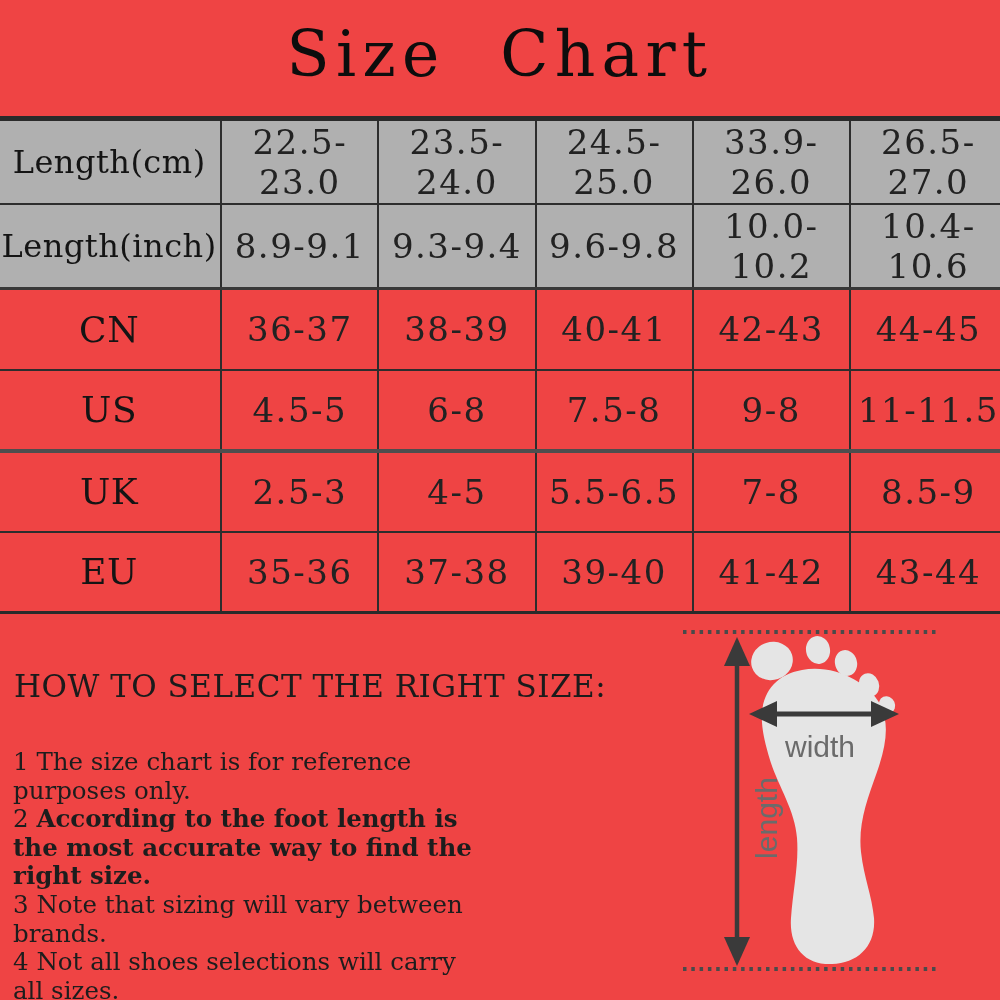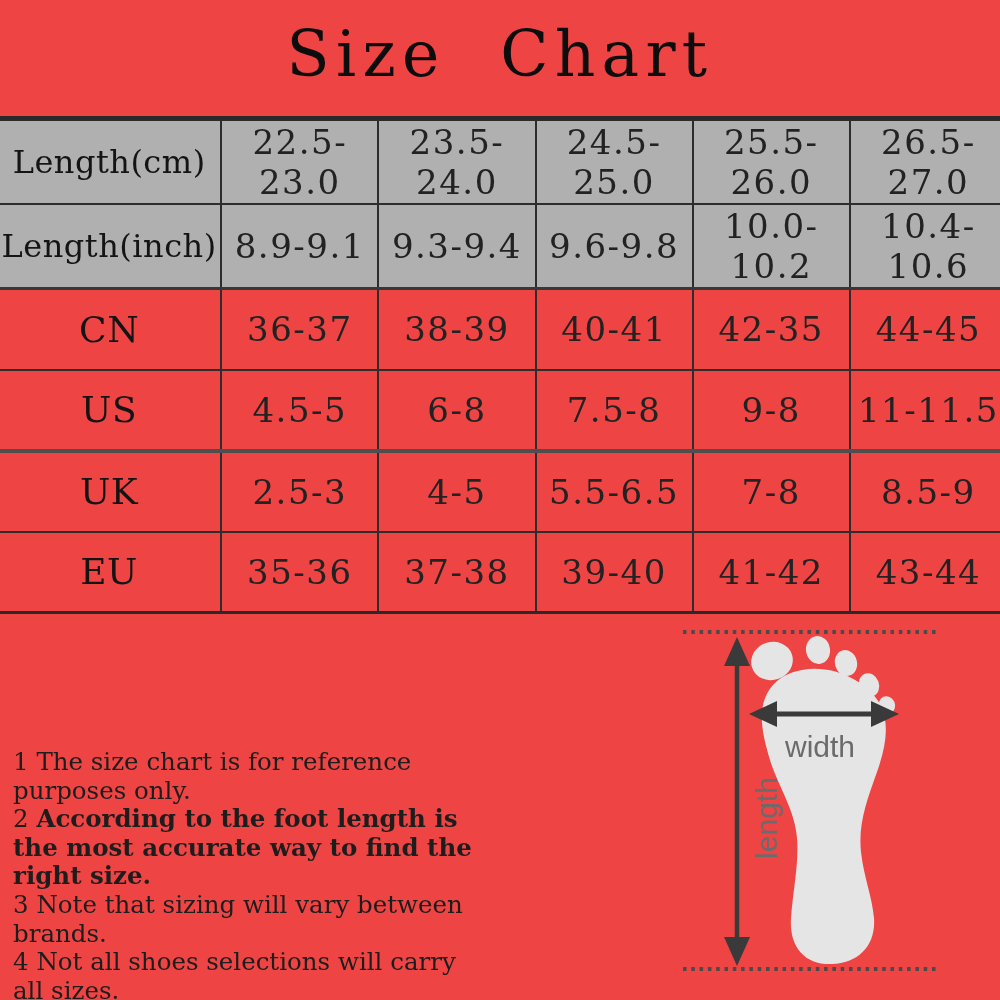--- a/index.html
+++ b/index.html
@@ -74,37 +74,37 @@
         <col class="c-data">
         <col class="c-data">
         <col class="c-data">
     </colgroup>
     <tbody>
         <tr class="r0 grayrow">
       <td class="rowlabel">Length(cm)</td>
       <td>22.5-23.0</td>
       <td>23.5-24.0</td>
       <td>24.5-25.0</td>
-      <td>25.5-26.0</td>
+      <td>33.9-26.0</td>
       <td>26.5-27.0</td>
     </tr>
     <tr class="r1 grayrow">
       <td class="rowlabel">Length(inch)</td>
       <td>8.9-9.1</td>
       <td>9.3-9.4</td>
       <td>9.6-9.8</td>
       <td>10.0-10.2</td>
       <td>10.4-10.6</td>
     </tr>
     <tr class="r2 plain">
       <td class="rowlabel">CN</td>
       <td>36-37</td>
       <td>38-39</td>
       <td>40-41</td>
-      <td>42-35</td>
+      <td>42-43</td>
       <td>44-45</td>
     </tr>
     <tr class="r3 plain">
       <td class="rowlabel">US</td>
       <td>4.5-5</td>
       <td>6-8</td>
       <td>7.5-8</td>
       <td>9-8</td>
       <td>11-11.5</td>
     </tr>
@@ -120,20 +120,21 @@
       <td class="rowlabel">EU</td>
       <td>35-36</td>
       <td>37-38</td>
       <td>39-40</td>
       <td>41-42</td>
       <td>43-44</td>
     </tr>
   </tbody>
     </table>
 
+  <h2 class="howto-heading">HOW TO SELECT THE RIGHT SIZE:</h2>
 
   <div class="howto-list">
     <div class="howto-item"><span class="itm-num">1</span> <span class="itm-text">The size chart is for reference purposes only.</span></div>
     <div class="howto-item"><span class="itm-num">2</span> <span class="itm-text bold">According to the foot length is the most accurate way to find the right size.</span></div>
     <div class="howto-item"><span class="itm-num">3</span> <span class="itm-text">Note that sizing will vary between brands.</span></div>
     <div class="howto-item"><span class="itm-num">4</span> <span class="itm-text">Not all shoes selections will carry all sizes.</span></div>
   </div>
 
   <svg class="foot-diagram" width="352" height="390" viewBox="650 610 352 390" xmlns="http://www.w3.org/2000/svg">
 

